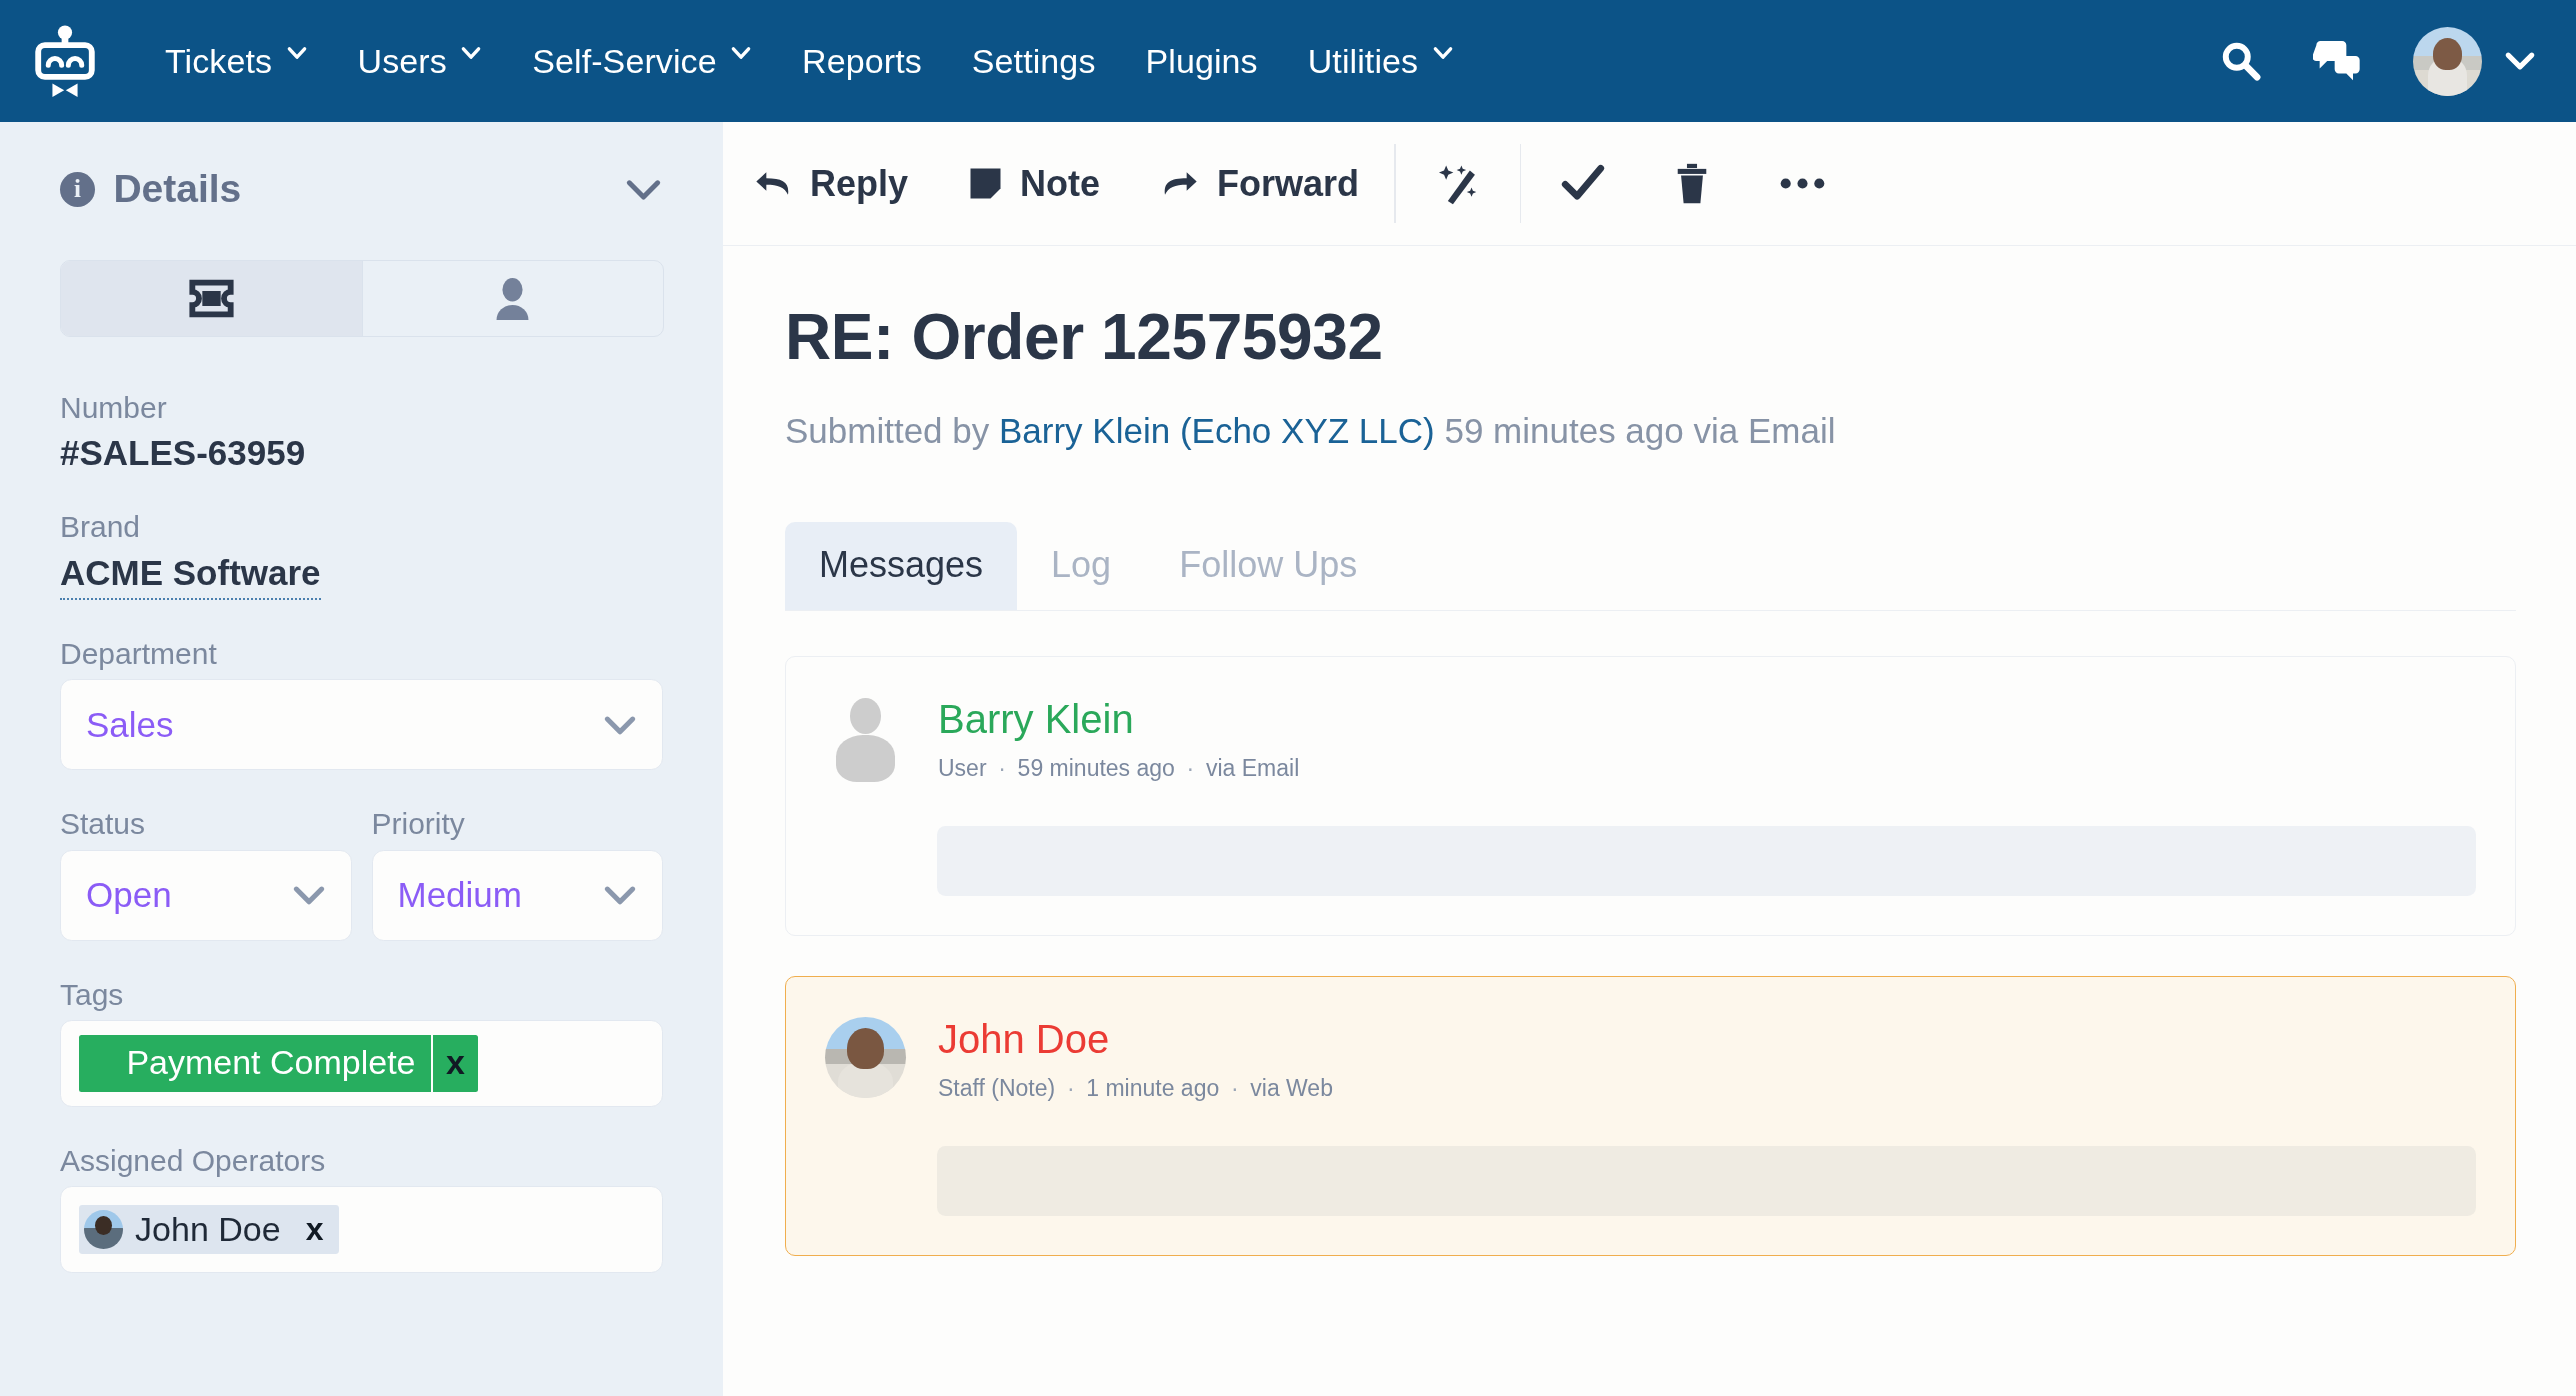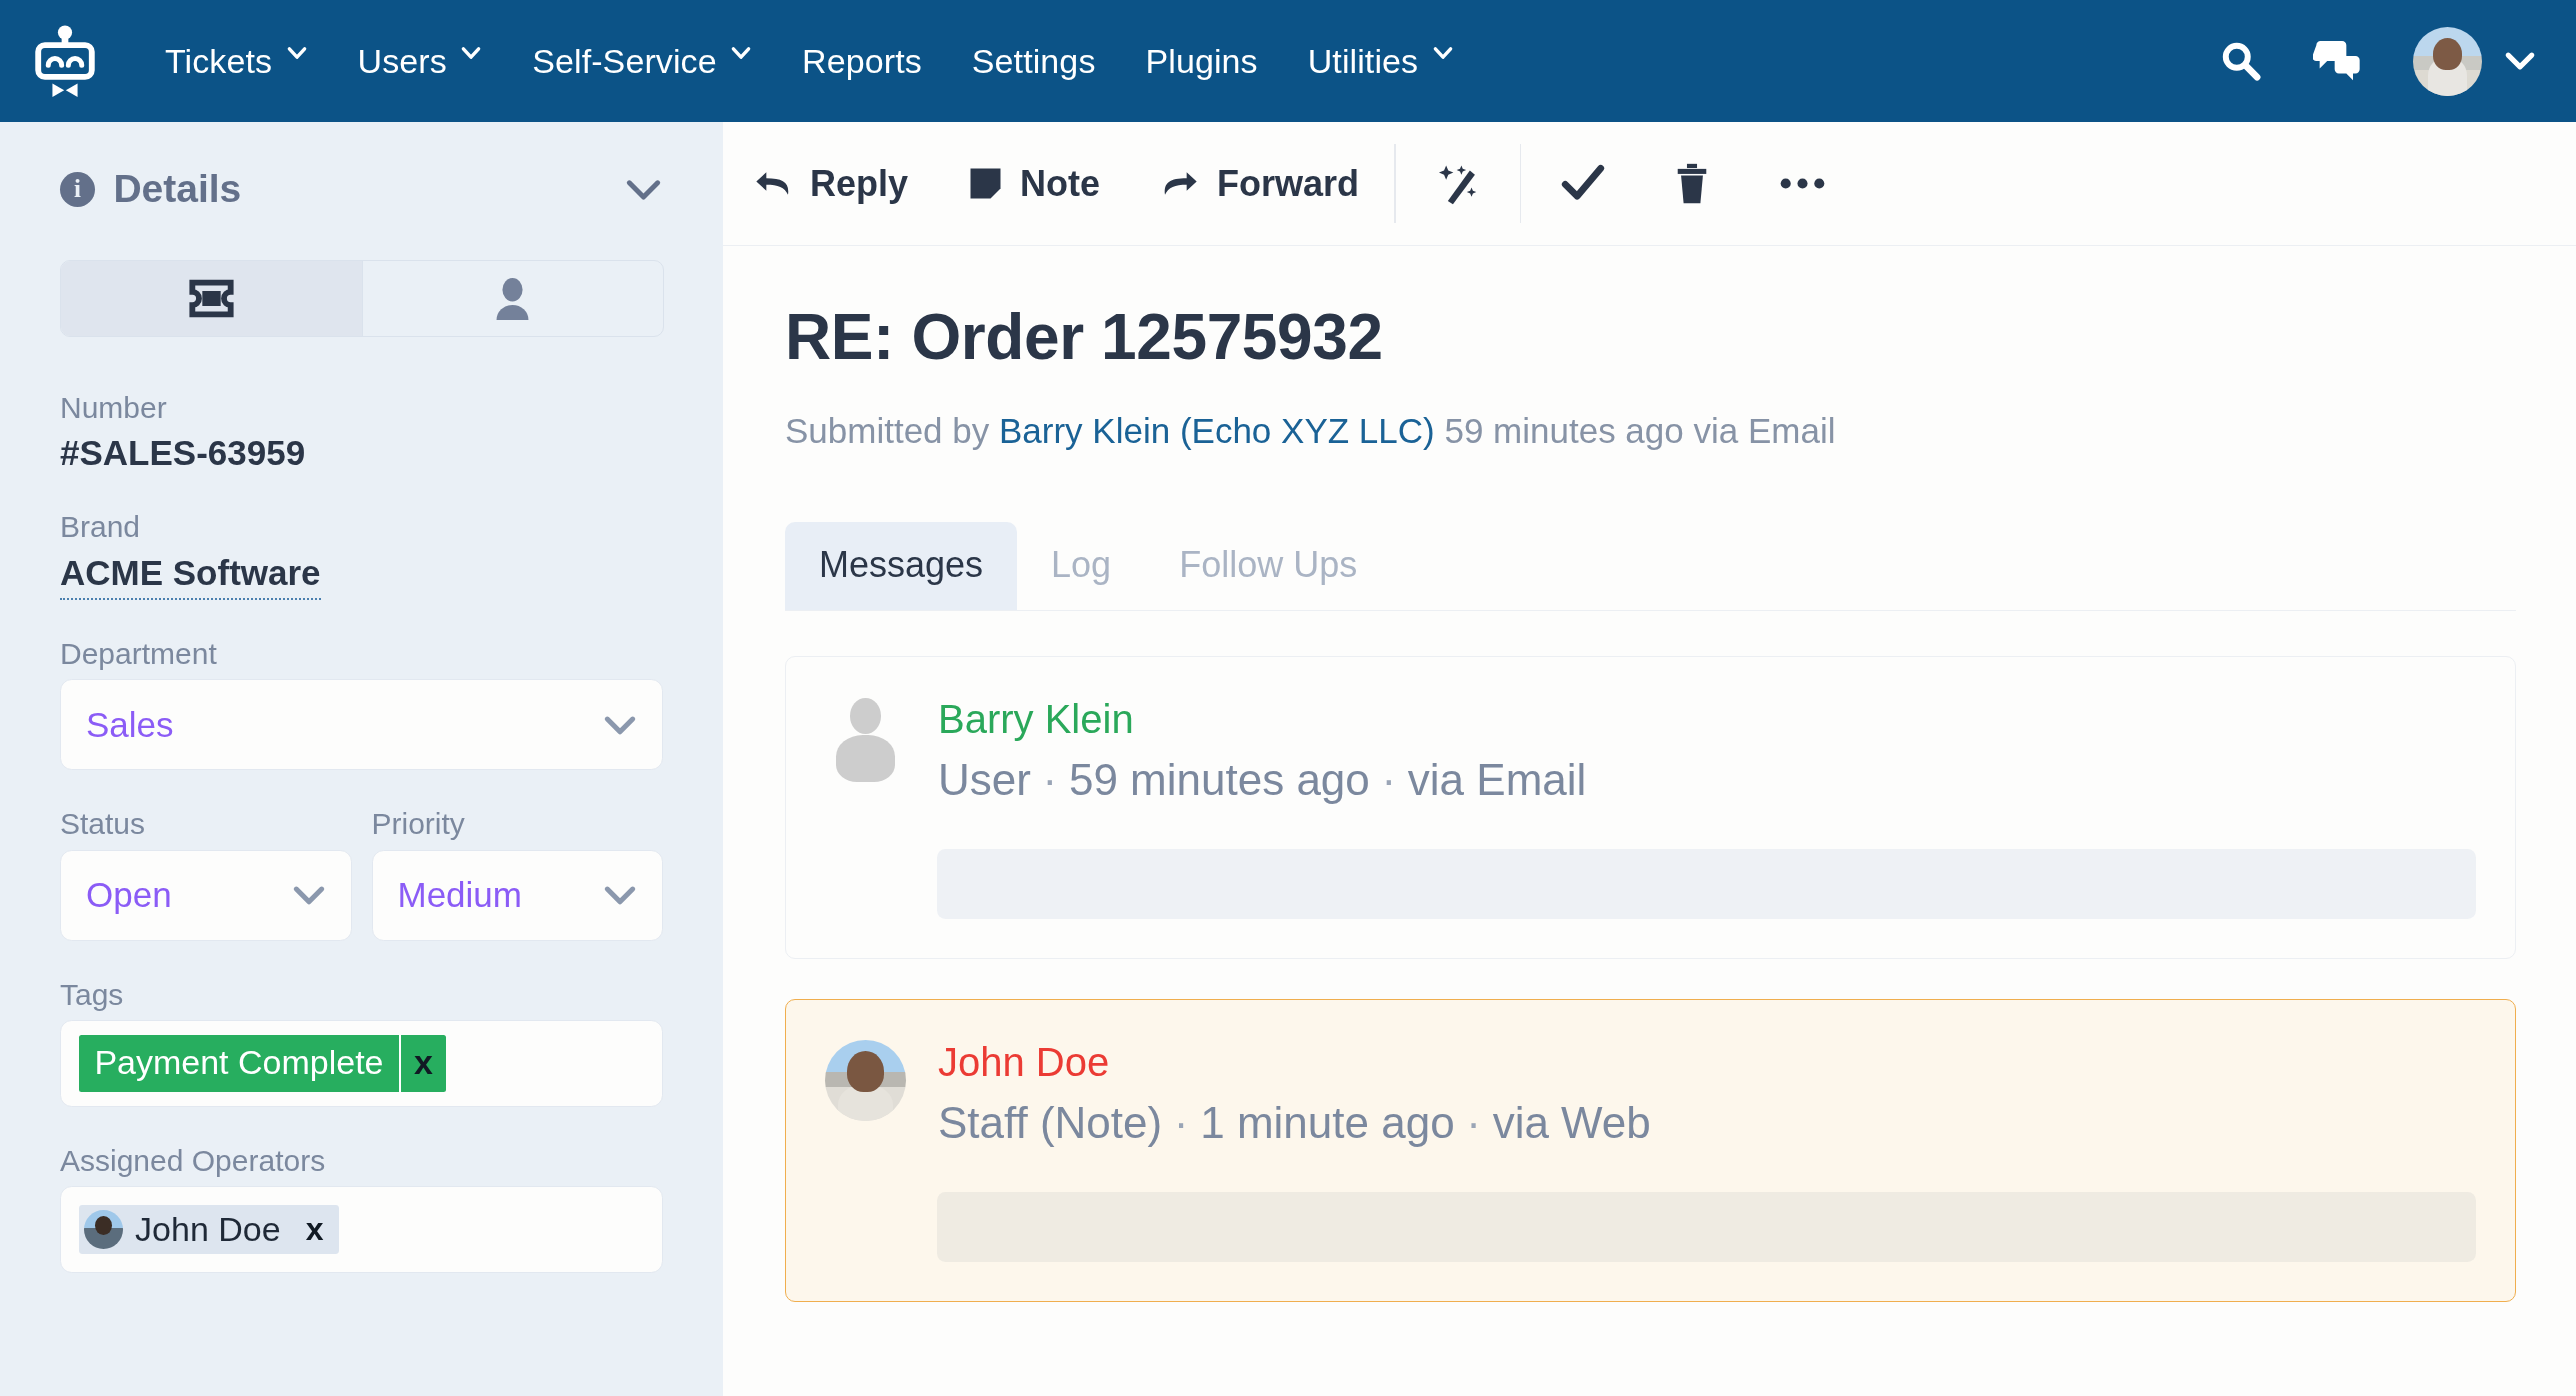--- a/index.html
+++ b/index.html
@@ -130,21 +130,21 @@
     min-height: 87px;
     display: flex; align-items: center;
     padding: 0 18.4px;
     cursor: text;
   }
   .tag-chip {
     display: inline-flex; align-items: stretch;
     background: #27ae5f; color: #ffffff;
     font-size: 34px; border-radius: 2.5px; overflow: hidden;
   }
-  .tag-chip .tag-text { padding: 8.4px 15px 10px 15px; }
+  .tag-chip .tag-text { padding: 8.4px 15px 10px 15px; margin-left: 32px; }
   .tag-chip .tag-x {
     border-left: 2.5px solid #ffffff;
     padding: 8.4px 13.4px 10px 13.4px;
     color: #111a24; font-weight: bold; cursor: pointer;
   }
 
   .op-input {
     background: #fdfdfc;
     border: 1.7px solid #e2e8f0;
     border-radius: 11.7px;
@@ -241,21 +241,21 @@
     content:""; position:absolute; left:27%; top:14%; width:46%; height:50%;
     background:#7a5741; border-radius:50% 50% 44% 44%; z-index:2;
   }
   .msg-avatar-photo::after{
     content:""; position:absolute; left:16%; top:56%; width:68%; height:56%;
     background:#e6e3dc; border-radius:44% 44% 0 0;
   }
   .msg-name { font-size: 40px; margin-bottom: 13.4px; cursor: pointer; }
   .msg-name.user { color: #2aa85a; }
   .msg-name.staff { color: #eb3b34; }
-  .msg-sub { font-size: 44px; color: #7b889e; }
+  .msg-sub { font-size: 23px; color: #7b889e; }
   .msg-sub .dot { padding: 0 11.7px; color: #9aa5b6; }
   .msg-body {
     margin-top: 44px; margin-left: 112px;
     height: 70px; border-radius: 8.4px;
     background: #eef1f5;
   }
   .msg-card.note .msg-body { background: #efebe2; }
 
   svg { display: block; }
 </style>

